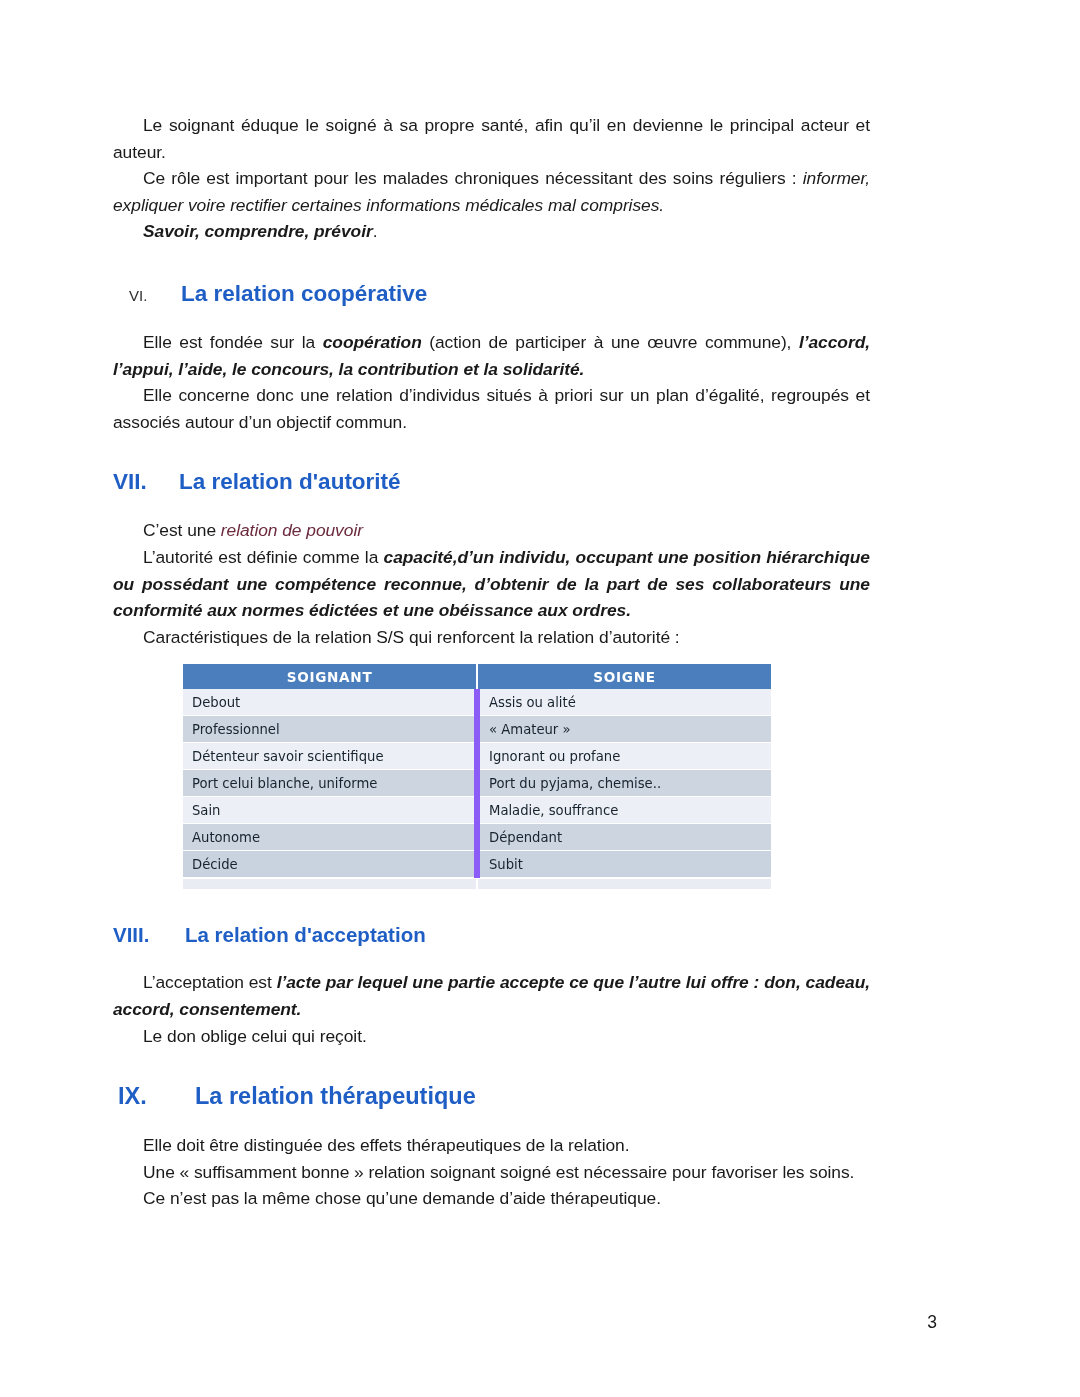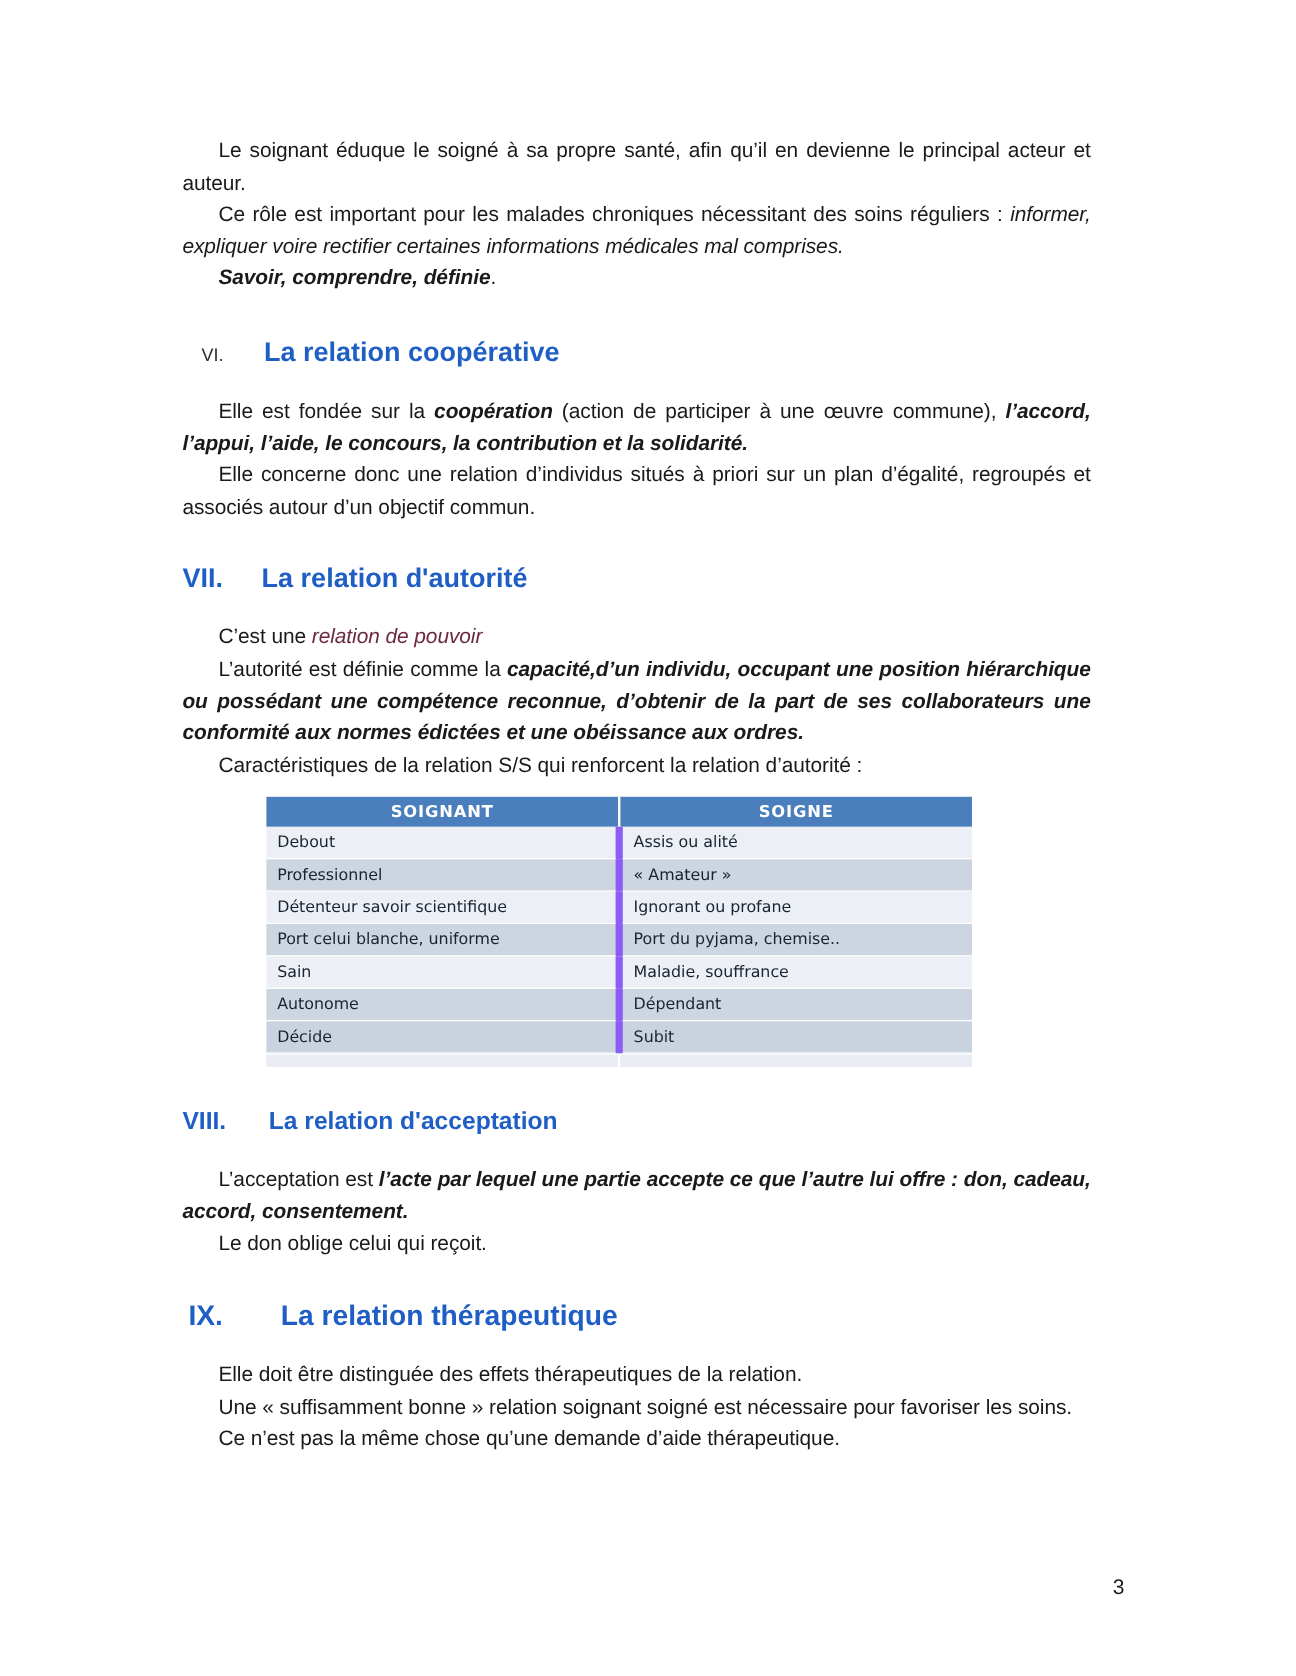--- a/index.html
+++ b/index.html
@@ -22,21 +22,20 @@
     width: 1080px;
     height: 1397px;
     background: #fff;
   }
 
   .content {
     position: absolute;
     left: 113px;
     top: 112px;
     width: 757px;
-    margin-left: 39px;
   }
 
   
   p.body {
     margin: 0;
     font-size: 17.4px;
     line-height: 26.6px;
     text-align: justify;
     text-justify: inter-word;
     color: #1a1a1a;
@@ -151,21 +150,21 @@
 
     <p class="body indent">
       <span>Le soignant éduque le soigné à sa propre santé, afin qu’il en devienne le principal acteur et auteur.</span>
     </p>
 
     <p class="body indent">
       <span>Ce rôle est important pour les malades chroniques nécessitant des soins réguliers : </span><span class="i">informer, expliquer voire rectifier certaines informations médicales mal comprises.</span>
     </p>
 
     <p class="body indent left">
-      <span class="bi">Savoir, comprendre, définie</span><span>.</span>
+      <span class="bi">Savoir, comprendre, prévoir</span><span>.</span>
     </p>
 
     <div class="heading h-vi">
       <span class="num">VI.</span>
       <span class="ttl">La relation coopérative</span>
     </div>
     <div class="gap-after-heading"></div>
 
     <p class="body indent">
       <span>Elle est fondée sur la </span><span class="bi">coopération</span><span> (action de participer à une œuvre commune), </span><span class="bi">l’accord, l’appui, l’aide, le concours, la contribution et la solidarité.</span>

